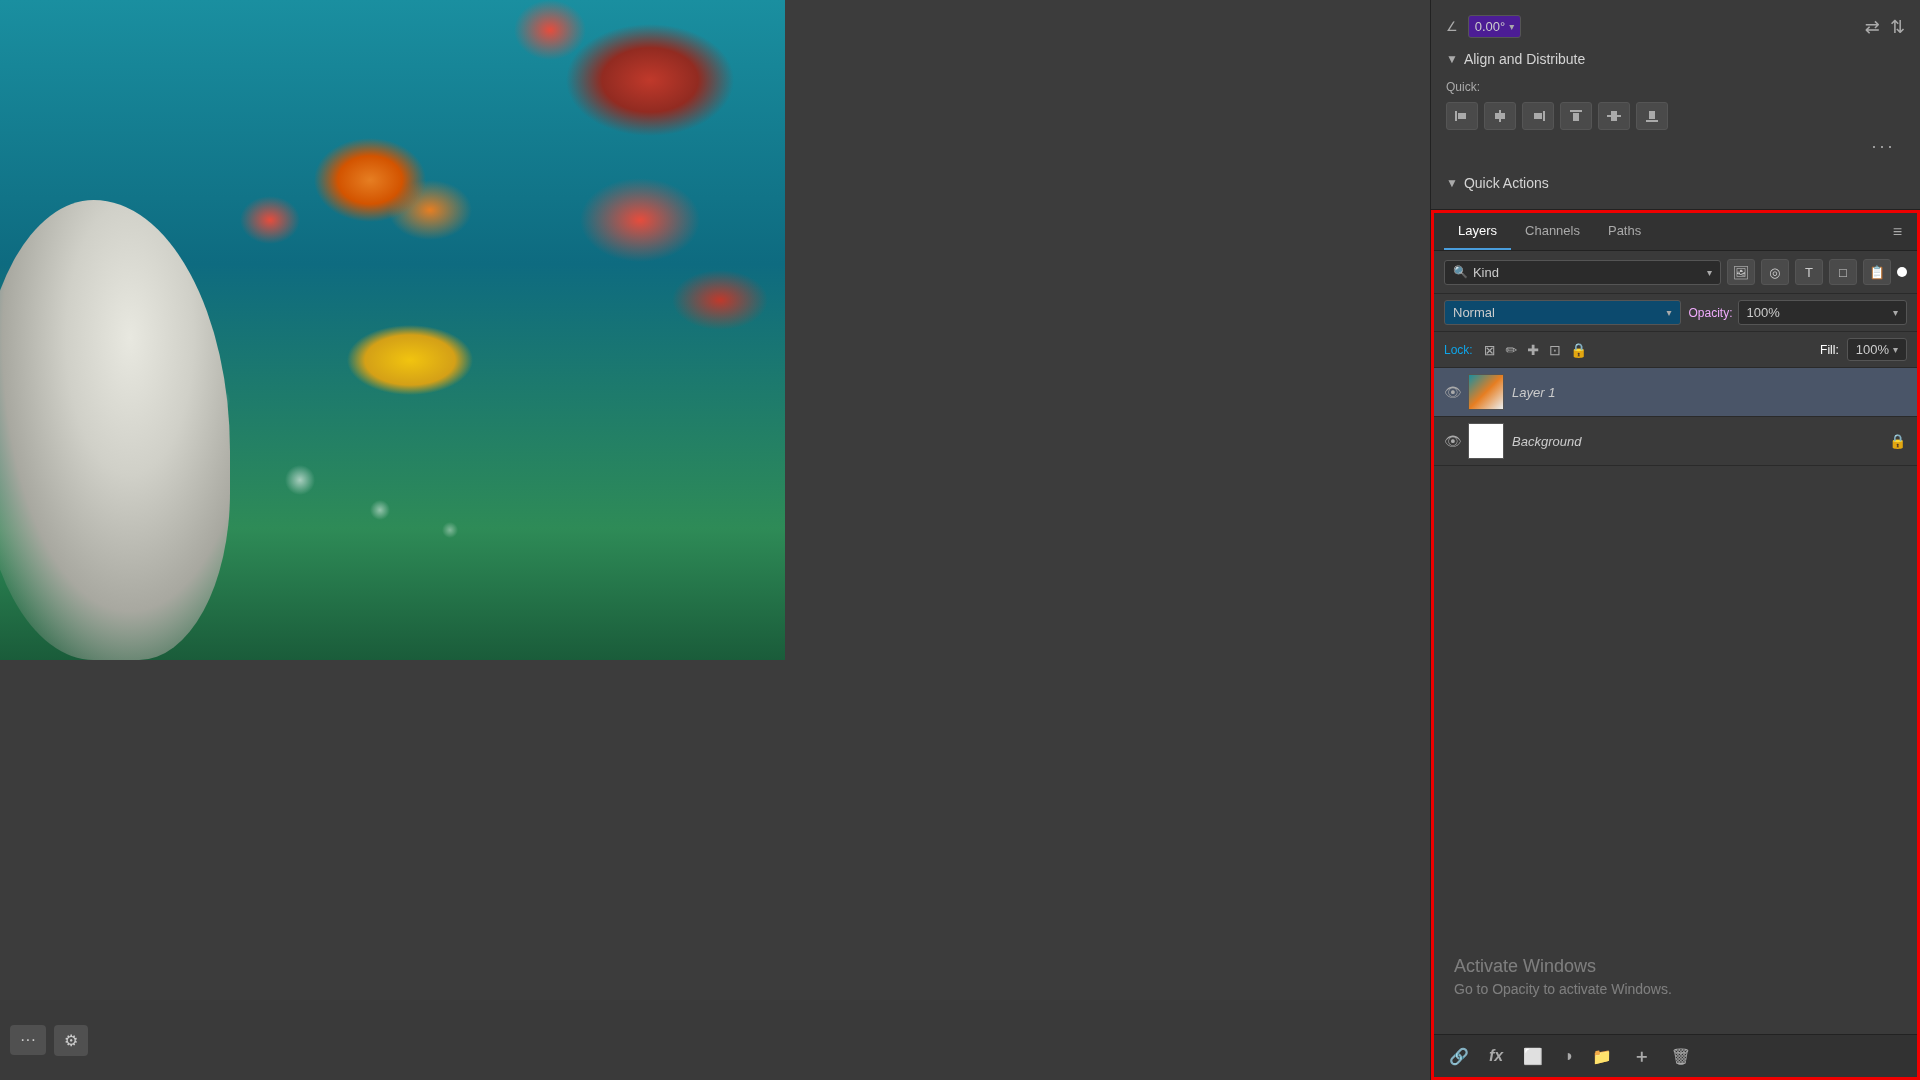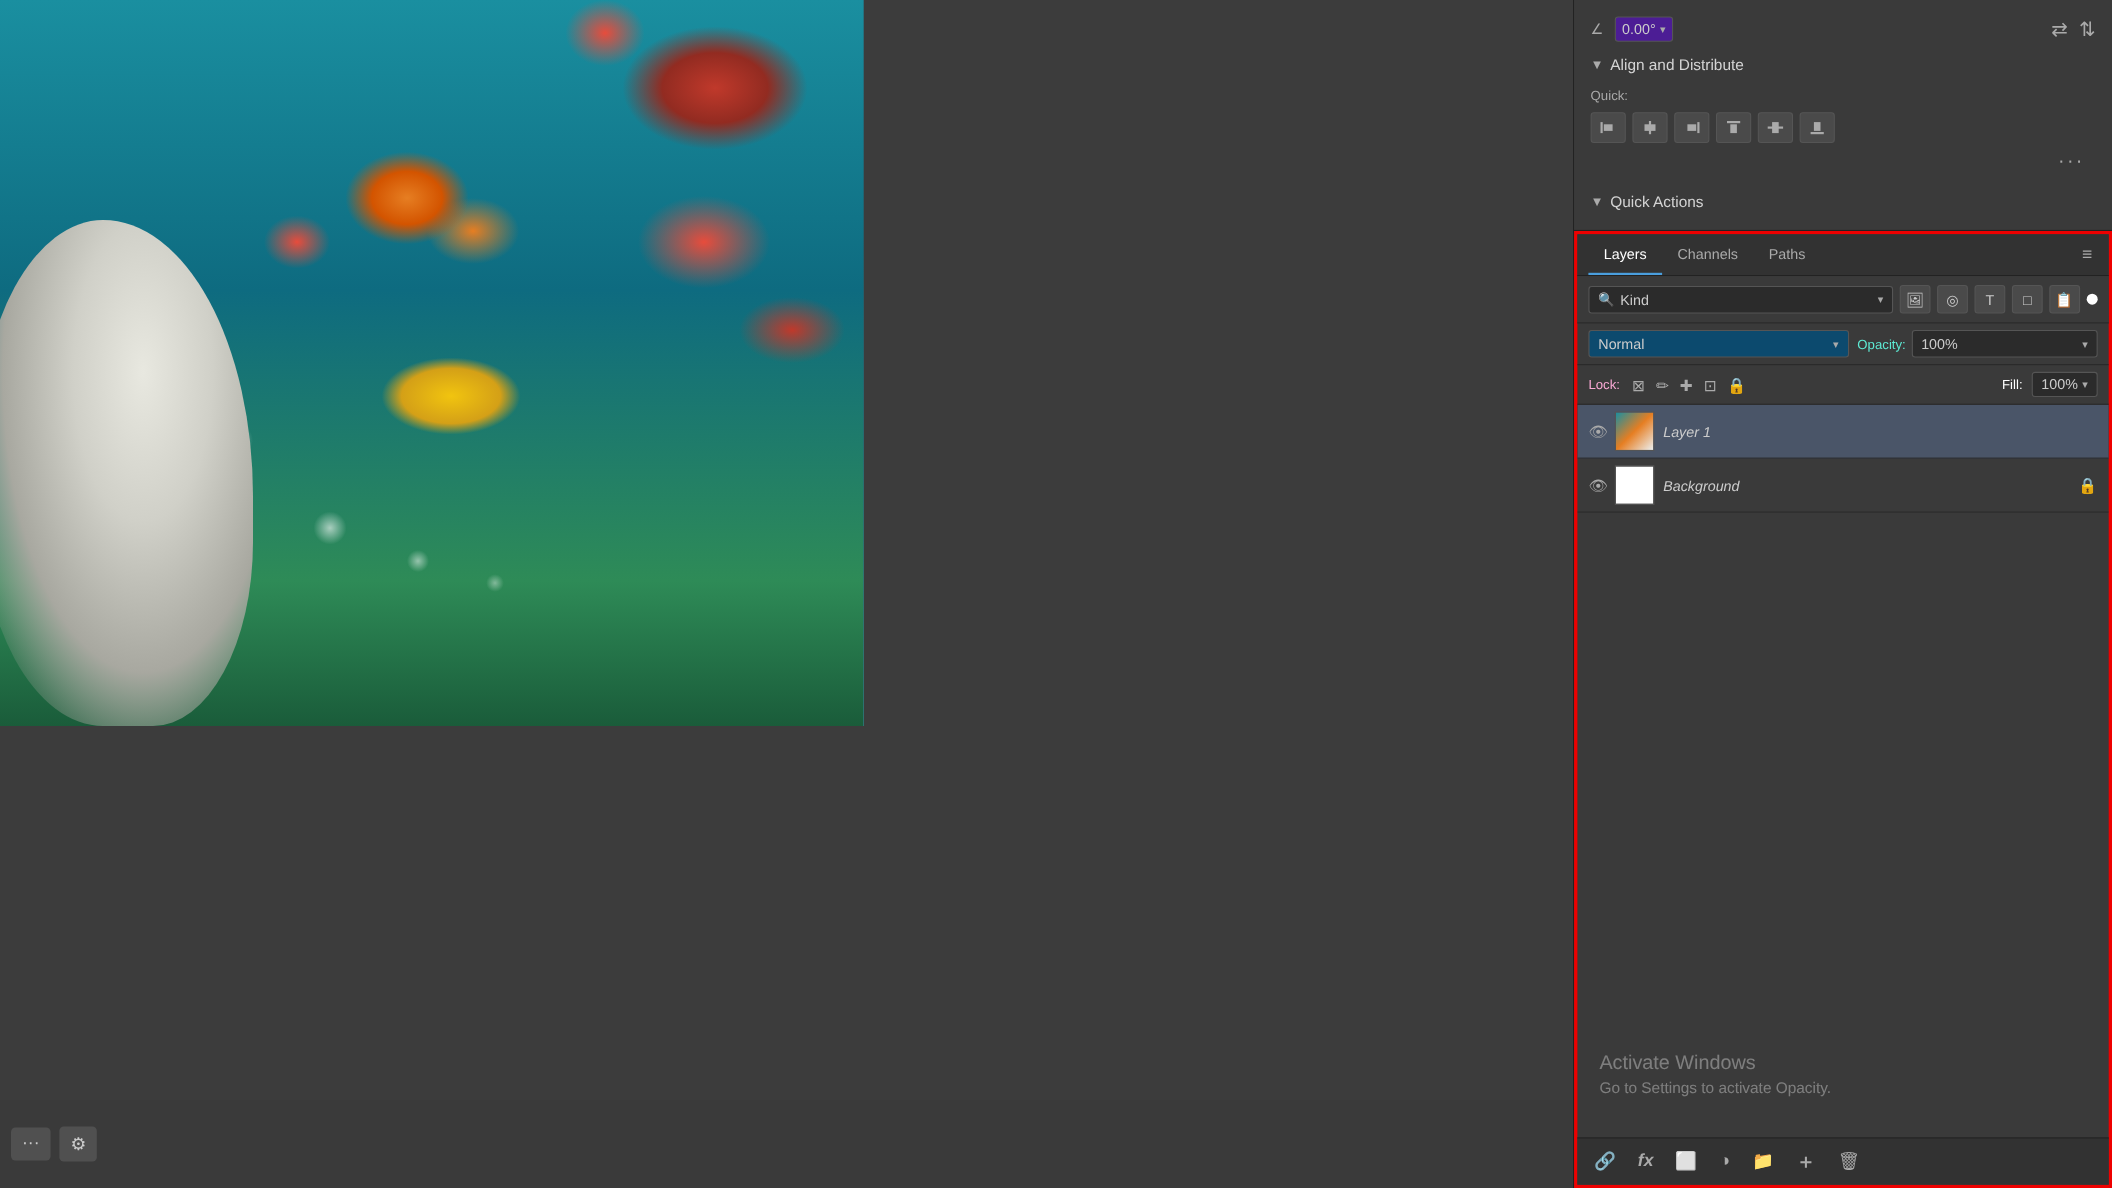--- a/index.html
+++ b/index.html
@@ -322,21 +322,21 @@
     }
 
     .opacity-wrap {
       display: flex;
       align-items: center;
       gap: 5px;
       flex: 1;
     }
 
     .opacity-label {
-      color: #5eead4;
+      color: #f0abfc;
       font-size: 12px;
     }
 
     .opacity-value-wrap {
       background: #2b2b2b;
       border: 1px solid #555;
       border-radius: 3px;
       padding: 4px 8px;
       color: #ccc;
       font-size: 13px;
@@ -354,21 +354,21 @@
 
     .lock-fill-row {
       display: flex;
       align-items: center;
       padding: 6px 10px;
       gap: 8px;
       border-bottom: 1px solid #2a2a2a;
     }
 
     .lock-label {
-      color: #f9a8d4;
+      color: #0ea5e9;
       font-size: 12px;
     }
 
     .lock-icons {
       display: flex;
       gap: 4px;
     }
 
     .lock-icon-btn {
       background: none;
@@ -651,21 +651,21 @@
         <div class="layer-thumbnail">
           <div class="layer-thumb-white"></div>
         </div>
         <span class="layer-name">Background</span>
         <span class="layer-lock-icon">🔒</span>
       </div>
     </div>
 
     <div class="activate-watermark">
       <div class="line1">Activate Windows</div>
-      <div class="line2">Go to Settings to activate Opacity.</div>
+      <div class="line2">Go to Opacity to activate Windows.</div>
     </div>
 
     <div class="layers-bottom-toolbar">
       <button class="layers-bottom-btn" title="Link layers">🔗</button>
       <button class="layers-bottom-btn" title="Add layer effects" style="font-style:italic; font-weight:bold;">fx</button>
       <button class="layers-bottom-btn" title="Add layer mask">⬜</button>
       <button class="layers-bottom-btn" title="New fill/adjustment layer">◑</button>
       <button class="layers-bottom-btn" title="Create group">📁</button>
       <button class="layers-bottom-btn" title="Create new layer" style="font-size:18px; font-weight:bold;">＋</button>
       <button class="layers-bottom-btn" title="Delete layer">🗑</button>

